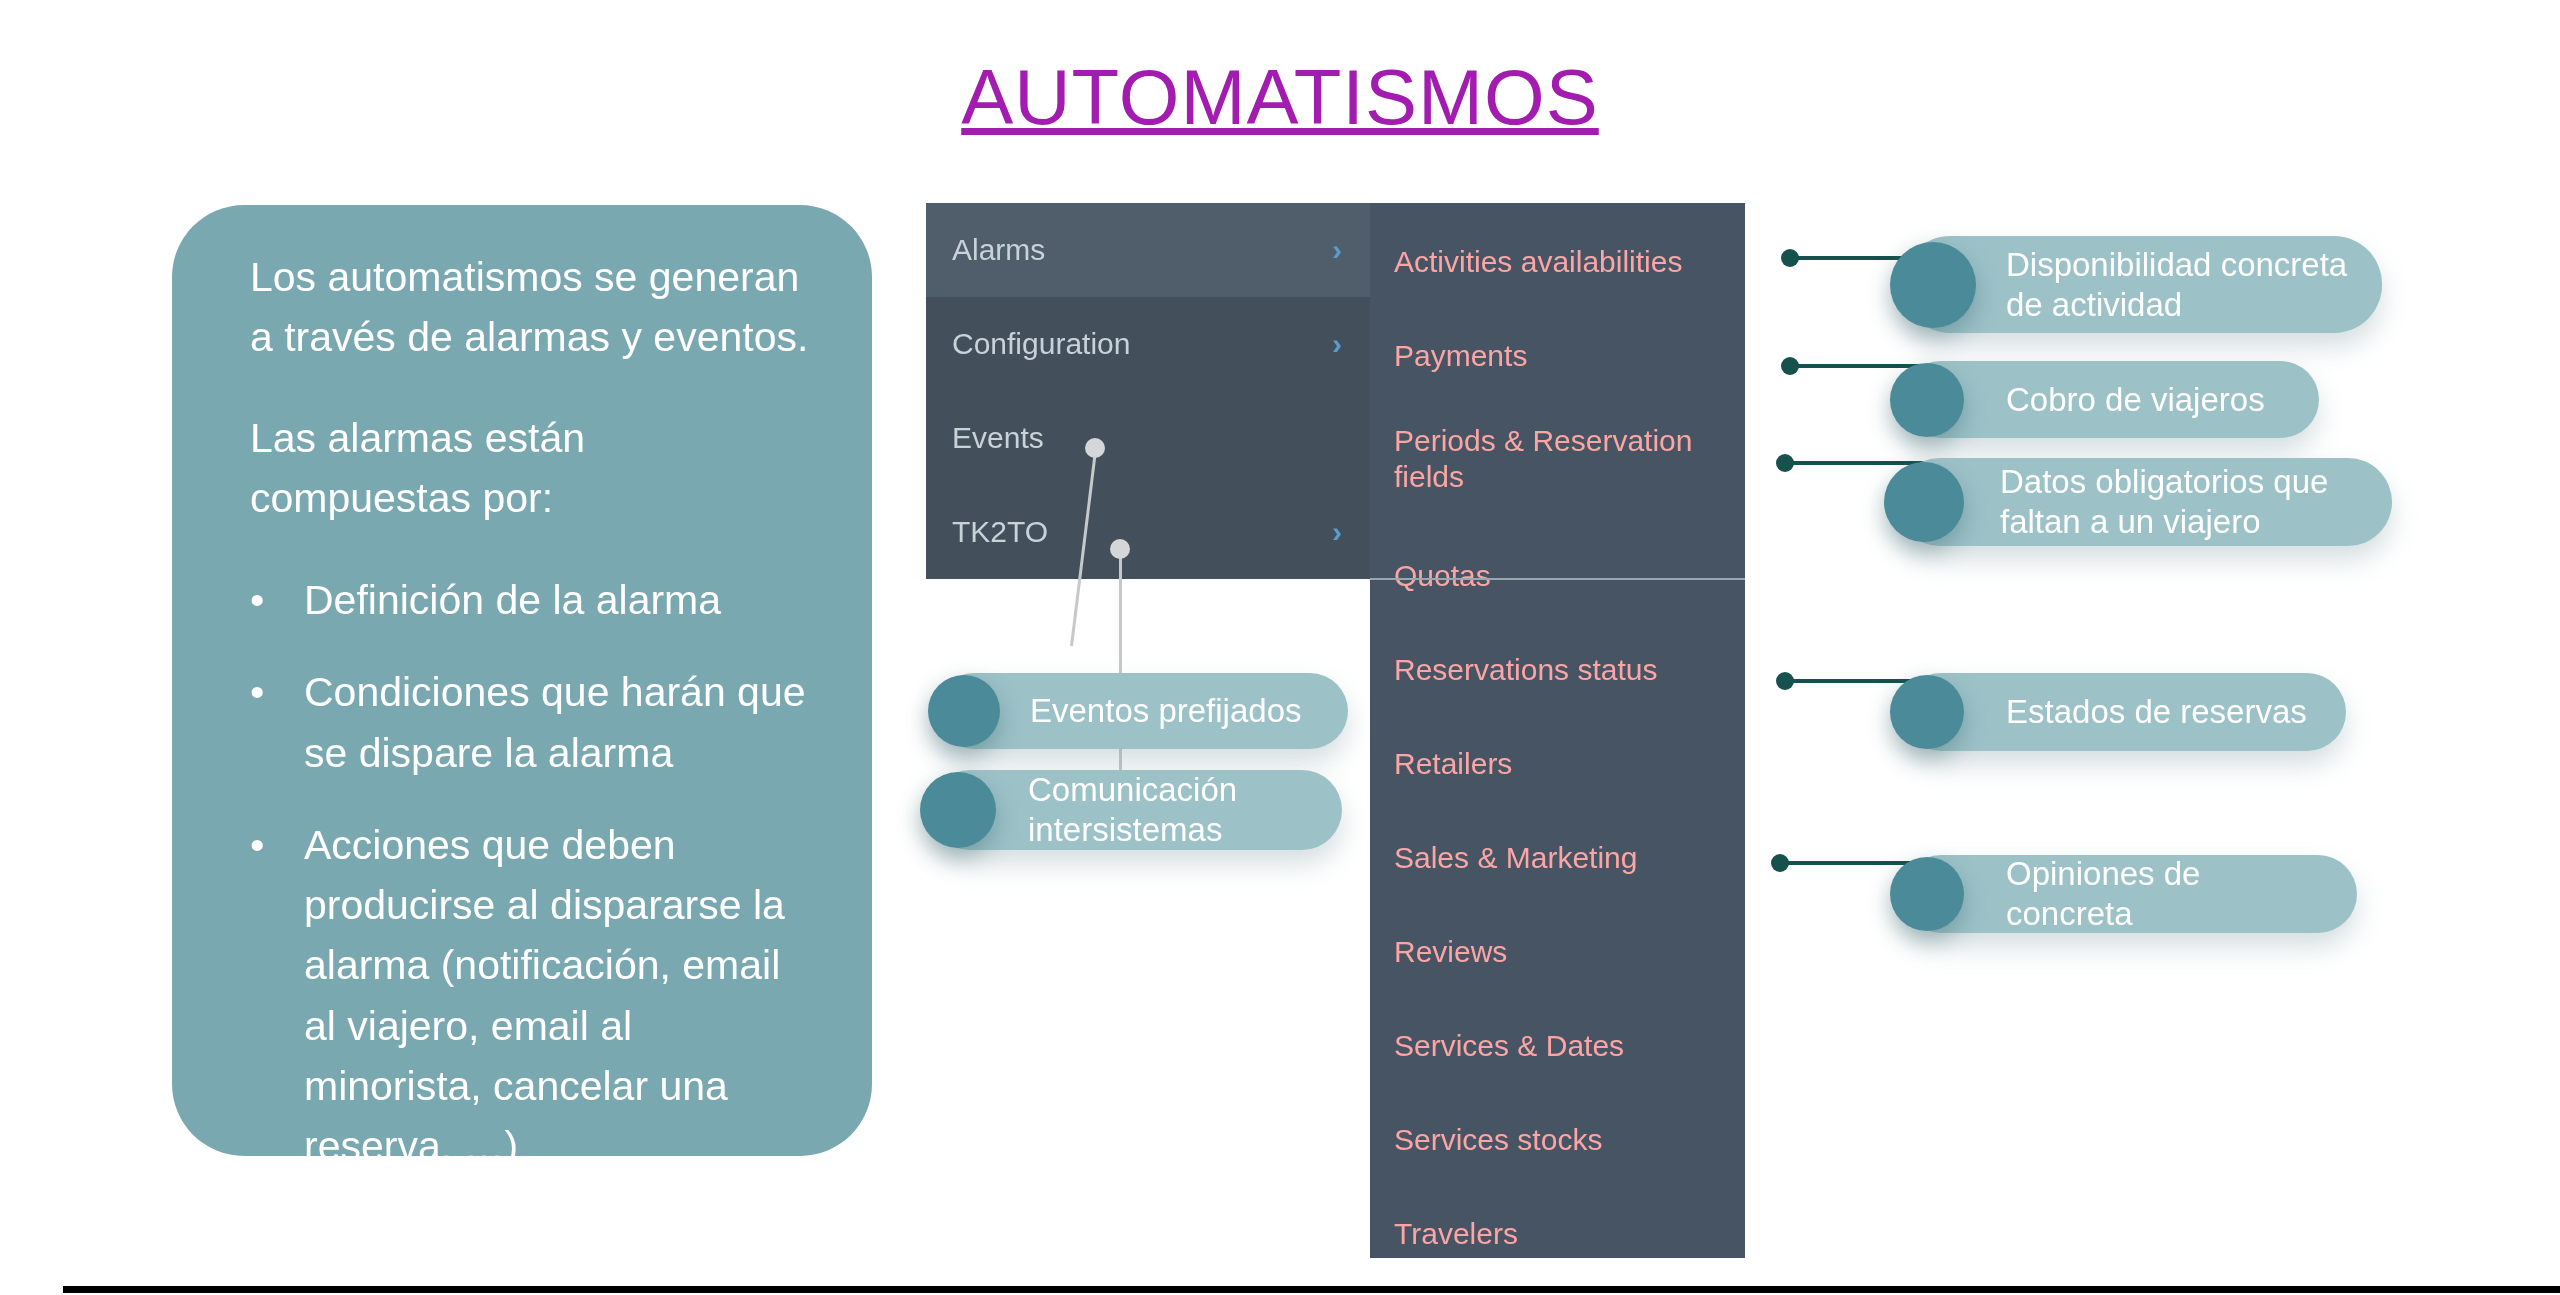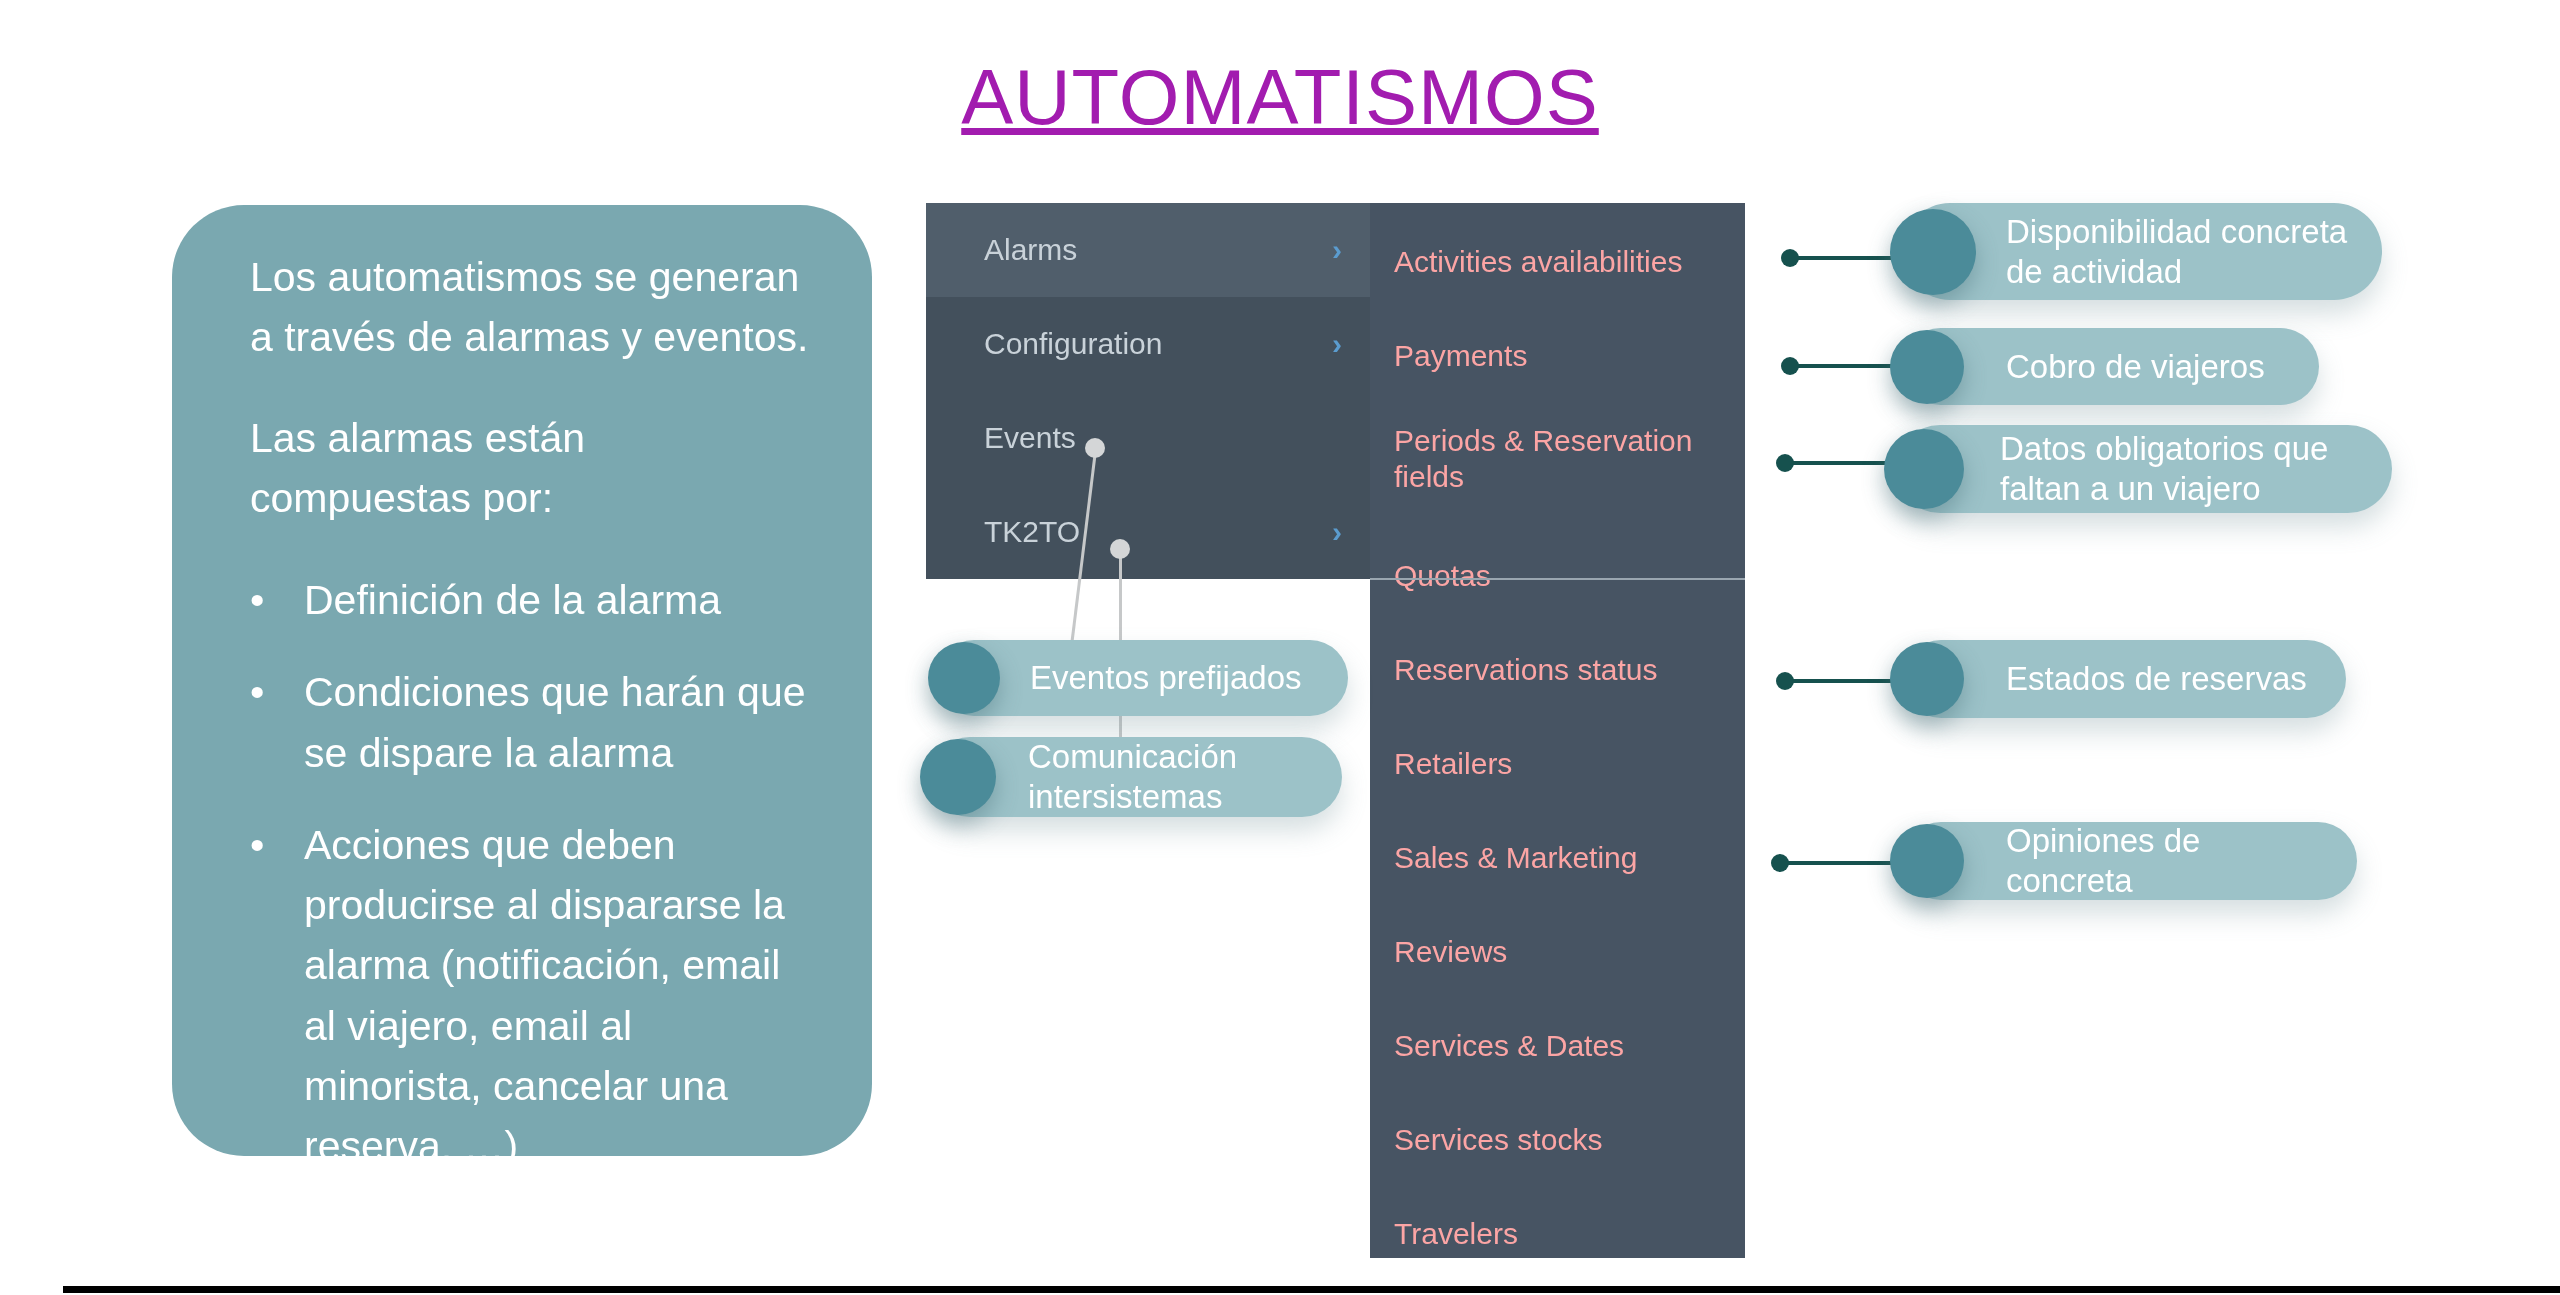--- a/index.html
+++ b/index.html
@@ -59,21 +59,21 @@
   .menu-row {
     position: relative;
     height: 94px;
     display: flex; align-items: center;
     padding: 0 28px 0 26px;
     color: #c9d2d9;
     font-size: 30px;
     font-weight: 400;
   }
   .menu-row.active { background: #505e6b; }
-  .menu-row .label { flex: 1 1 auto; margin-left: 32px; }
+  .menu-row .label { flex: 1 1 auto; }
   .chev {
     flex: 0 0 auto;
     color: #5b9ccf;
     font-size: 30px;
     line-height: 1;
     font-weight: 700;
   }
   .chev.hidden { visibility: hidden; }
 
   .menu-secondary {
@@ -96,20 +96,21 @@
     background: #9aa6b0;
   }
 
   
   .pill {
     position: absolute;
     background: #9cc2c8;
     border-radius: 48px;
     display: flex; align-items: center;
     box-shadow: 0 14px 26px rgba(120,150,155,0.30);
+    margin-top: 33px;
   }
   .pill .dot {
     position: absolute;
     left: -12px;
     width: 86px; height: 86px;
     border-radius: 50%;
     background: #4b8b99;
     box-shadow: 0 10px 22px rgba(70,110,120,0.42);
   }
   .pill .ptext {

